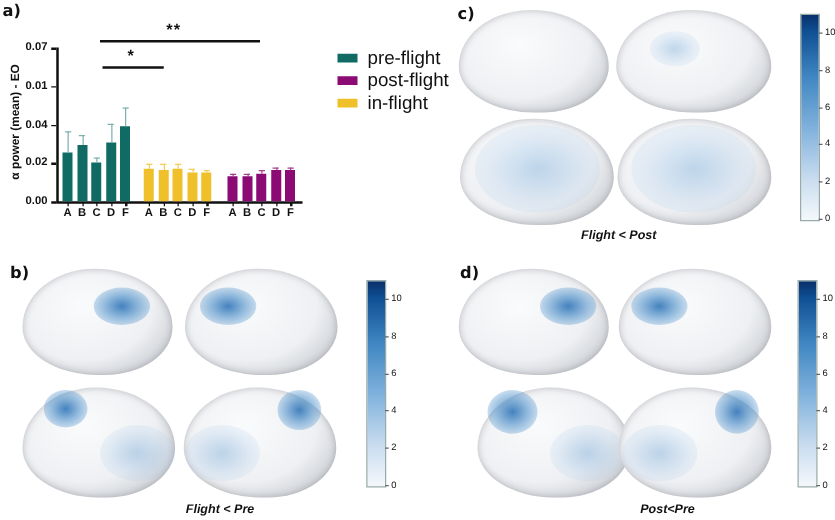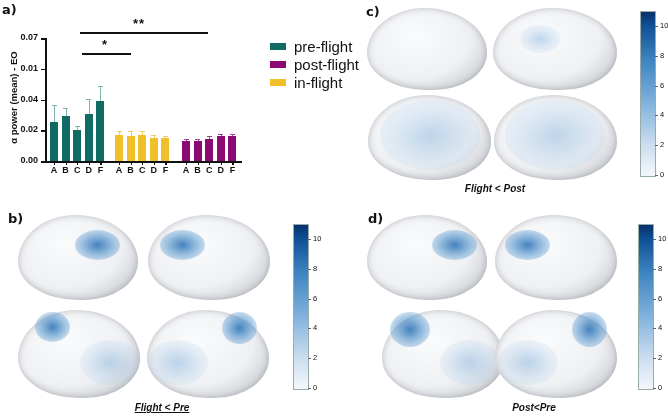--- a/index.html
+++ b/index.html
@@ -171,21 +171,21 @@
 <div class="brain" style="left:18px;top:215px;width:120px;height:85px;"></div>
 <div class="hot" style="left:75px;top:230px;width:45px;height:30px;"></div>
 <div class="brain" style="left:148px;top:215px;width:122px;height:85px;"></div>
 <div class="hot" style="left:160px;top:230px;width:45px;height:30px;"></div>
 <div class="brain" style="left:18px;top:310px;width:122px;height:88px;"></div>
 <div class="hot" style="left:35px;top:312px;width:35px;height:30px;"></div>
 <div class="soft" style="left:80px;top:340px;width:60px;height:45px;"></div>
 <div class="brain" style="left:147px;top:310px;width:122px;height:88px;"></div>
 <div class="hot" style="left:222px;top:312px;width:35px;height:32px;"></div>
 <div class="soft" style="left:148px;top:340px;width:60px;height:45px;"></div>
-<div class="cap-t" style="left:112px;top:402px;width:100px;text-decoration:underline;">Flight &lt; Pre</div>
+<div class="cap-t" style="left:126px;top:402px;width:100px;">Flight &lt; Pre</div>
 <div class="cbar" style="left:293px;top:224px;height:164px;"></div>
 <div id="cb-b">
     <div class="abs" style="left: 308px; top: 388px; width: 3px; height: 1px; background: rgb(102, 102, 102);"></div>
     <div class="cbt" style="left: 313px; top: 383px;">0</div>
     <div class="abs" style="left: 308px; top: 358.182px; width: 3px; height: 1px; background: rgb(102, 102, 102);"></div>
     <div class="cbt" style="left: 313px; top: 353.182px;">2</div>
     <div class="abs" style="left: 308px; top: 328.364px; width: 3px; height: 1px; background: rgb(102, 102, 102);"></div>
     <div class="cbt" style="left: 313px; top: 323.364px;">4</div>
     <div class="abs" style="left: 308px; top: 298.545px; width: 3px; height: 1px; background: rgb(102, 102, 102);"></div>
     <div class="cbt" style="left: 313px; top: 293.545px;">6</div>

